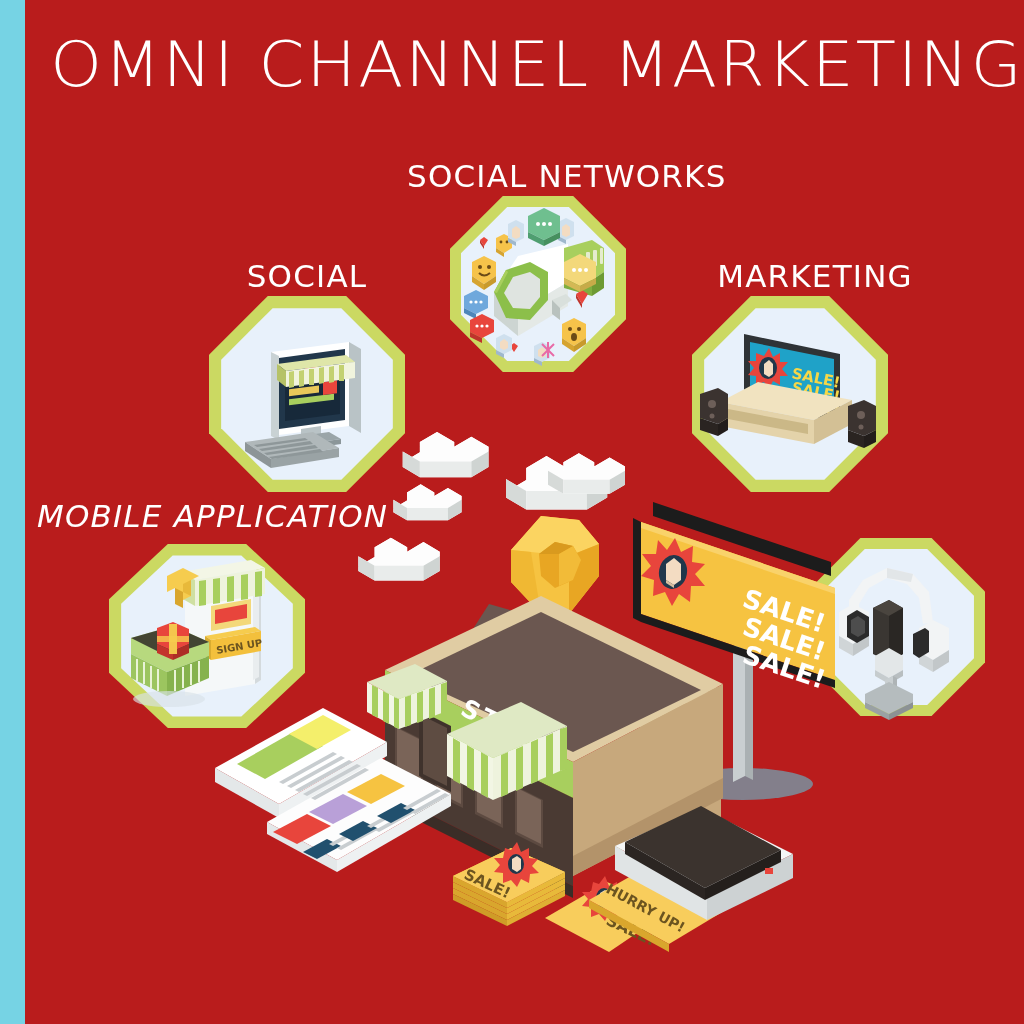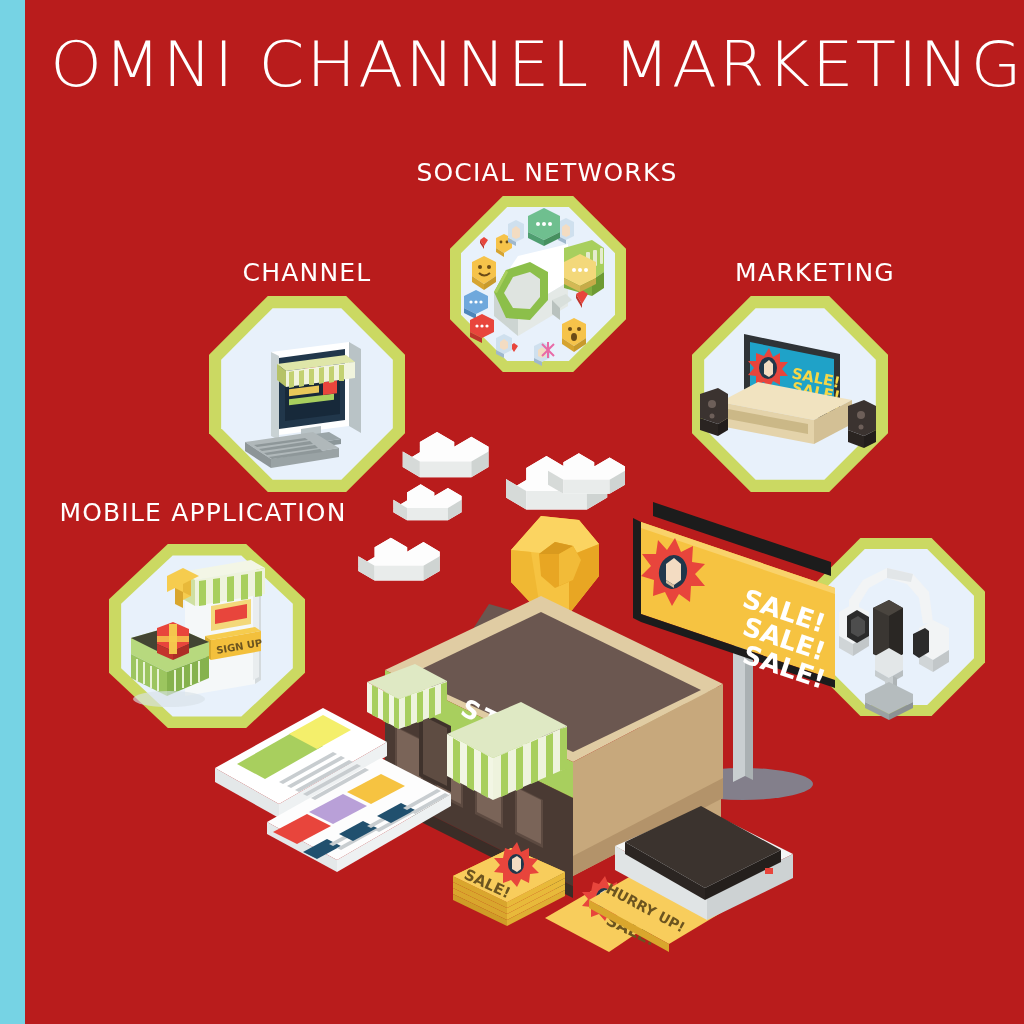--- a/index.html
+++ b/index.html
@@ -29,21 +29,21 @@
     font-weight: 300;
     line-height: 1;
     transform: scaleX(1.06);
     font-family: "DejaVu Sans", sans-serif;
     -webkit-font-smoothing: antialiased;
   }
 
   
   .chan-label {
     color: #ffffff;
-    font-size: 25px;
+    font-size: 31px;
     font-weight: 400;
     letter-spacing: 1.2px;
     white-space: nowrap;
     font-family: "DejaVu Sans", sans-serif;
     text-align: center;
   }
 
   
   .badge {
     --ring: #cbd962;
@@ -82,21 +82,21 @@
         <path d="M88,39 L110,26 L110,46 L88,59 Z" fill="#cfd4d2"></path>
       </g>
     </defs>
     <use href="#cloudShape" x="74" y="40" transform="scale(0.78)"></use>
     <use href="#cloudShape" x="175" y="60" transform="scale(0.92)"></use>
     <use href="#cloudShape" x="290" y="75" transform="scale(0.70)"></use>
     <use href="#cloudShape" x="78" y="135" transform="scale(0.62)"></use>
     <use href="#cloudShape" x="18" y="185" transform="scale(0.74)"></use>
   </svg>
 
-  <div class="abs chan-label" style="left:152px; top:258px; width:260px;">CHANNEL</div>
+  <div class="abs chan-label" style="left:152px; top:258px; width:260px;">SOCIAL</div>
 
   <div class="abs badge" style="left: 184px; top: 296px; width: 196px; height: 196px; --ring: #cbd962; --fill: #e8f1fb;">
     <div class="oct-outer"></div>
     <div class="oct-inner"></div>
     <svg class="art" viewBox="0 0 196 196">
 
       <path d="M140,46 L152,53 L152,137 L140,130 Z" fill="#b9c3c6"></path>
       <path d="M62,56 L140,46 L140,130 L62,140 Z" fill="#ffffff"></path>
 
       <path d="M62,56 L62,140 L70,144 L70,60 Z" fill="#c9d2d4"></path>
@@ -310,21 +310,21 @@
       <circle cx="20" cy="120" r="2.5" fill="#6d5f59"></circle>
 
       <path d="M156,110 L172,104 L184,110 L184,134 L172,140 L156,134 Z" fill="#3b3330"></path>
       <path d="M156,134 L172,140 L172,152 L156,146 Z" fill="#2a2421"></path>
       <path d="M172,140 L184,134 L184,146 L172,152 Z" fill="#221d1b"></path>
       <circle cx="169" cy="119" r="4" fill="#6d5f59"></circle>
       <circle cx="169" cy="131" r="2.5" fill="#6d5f59"></circle>
     </svg>
   </div>
 
-  <div class="abs chan-label" style="left:28px; top:498px; width:300px;">MOBILE APPLICATION</div>
+  <div class="abs chan-label" style="left:12px; top:498px; width:300px;font-style:italic;">MOBILE APPLICATION</div>
 
   <div class="abs badge" style="left: 84px; top: 544px; width: 196px; height: 184px; --ring: #cbd962; --fill: #e8f1fb;">
     <div class="oct-outer"></div>
     <div class="oct-inner"></div>
     <svg class="art" viewBox="0 0 196 184">
 
       <path d="M76,38 L146,26 L152,30 L152,136 L146,140 L76,152 Z" fill="#f5f8f9"></path>
       <path d="M146,26 L152,30 L152,136 L146,140 Z" fill="#d4dadd"></path>
       <path d="M144,30 L150,33 L150,133 L144,136 Z" fill="#e9edef"></path>
 

